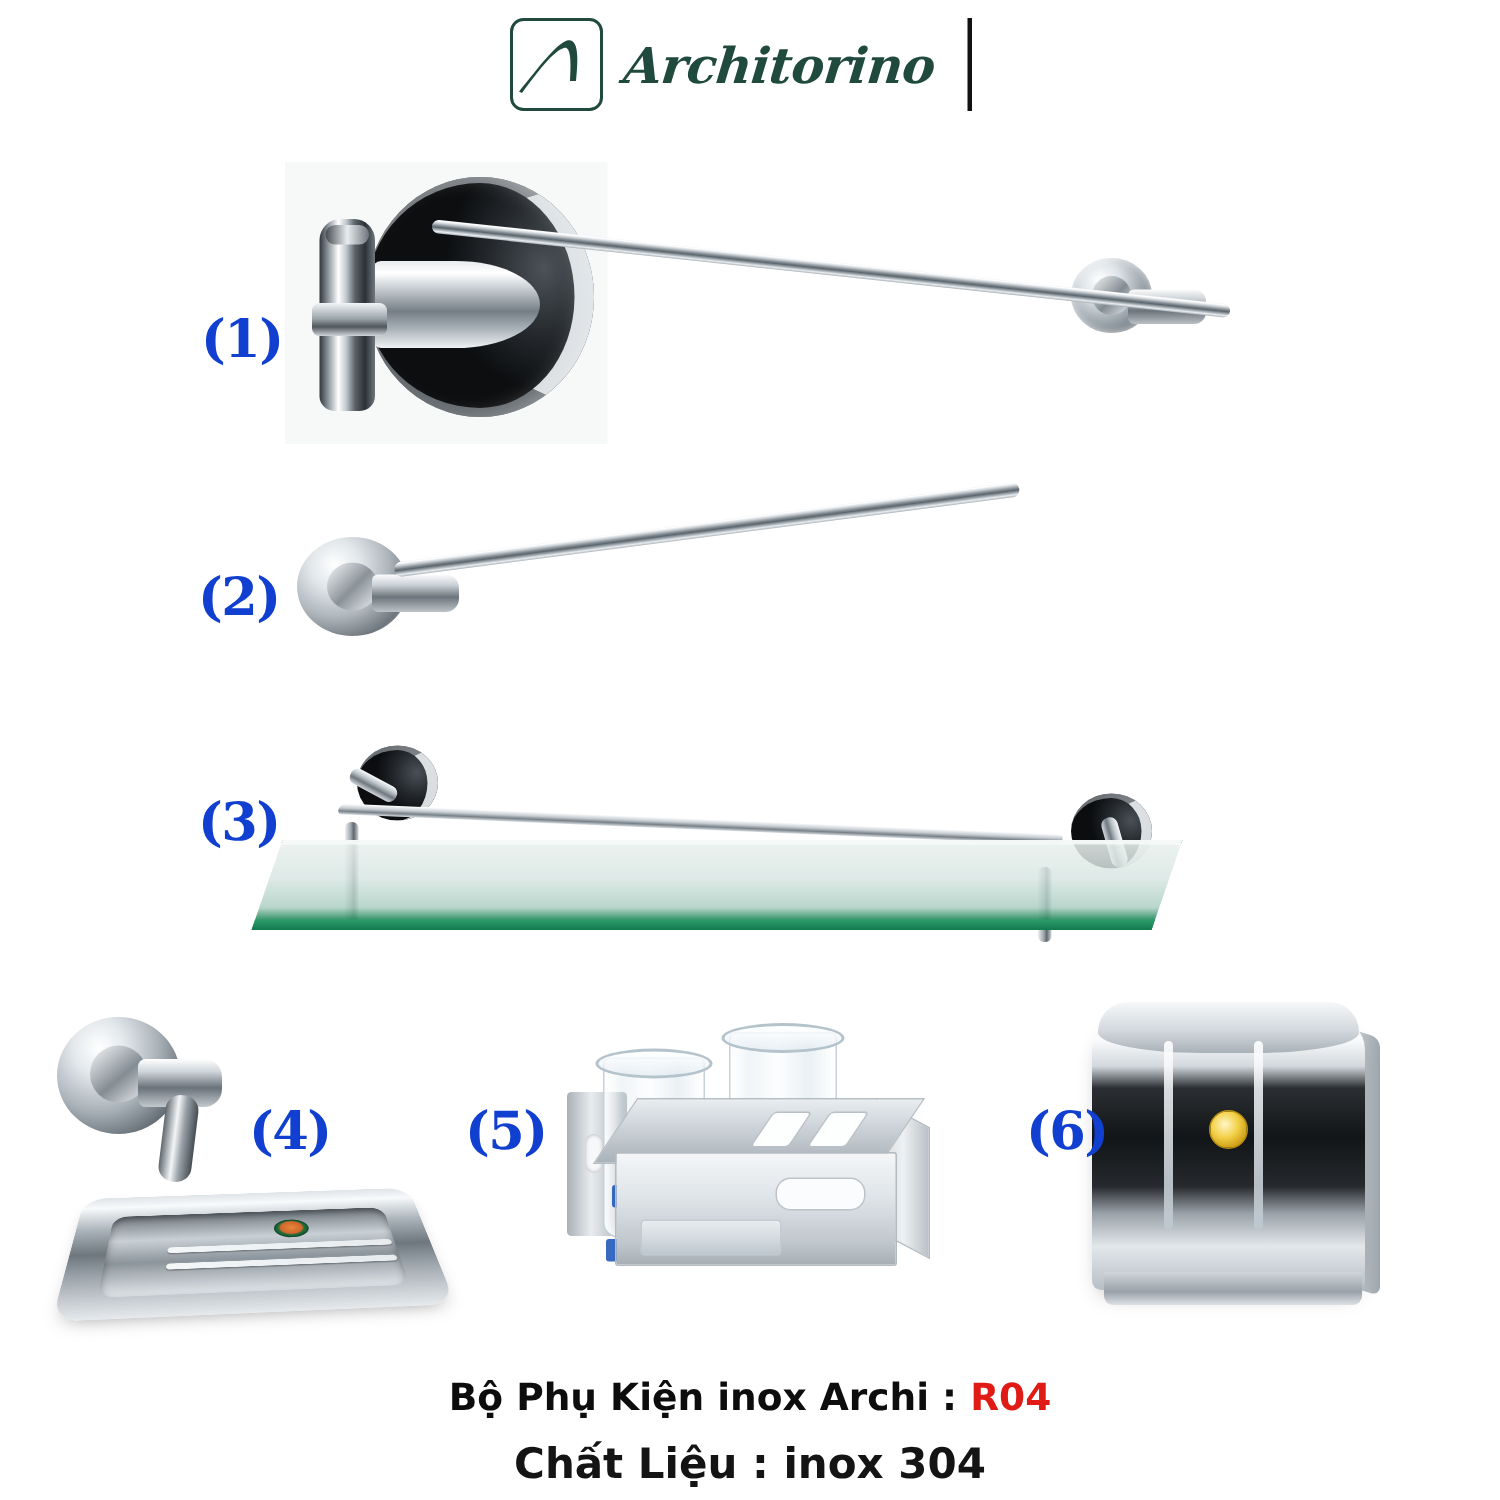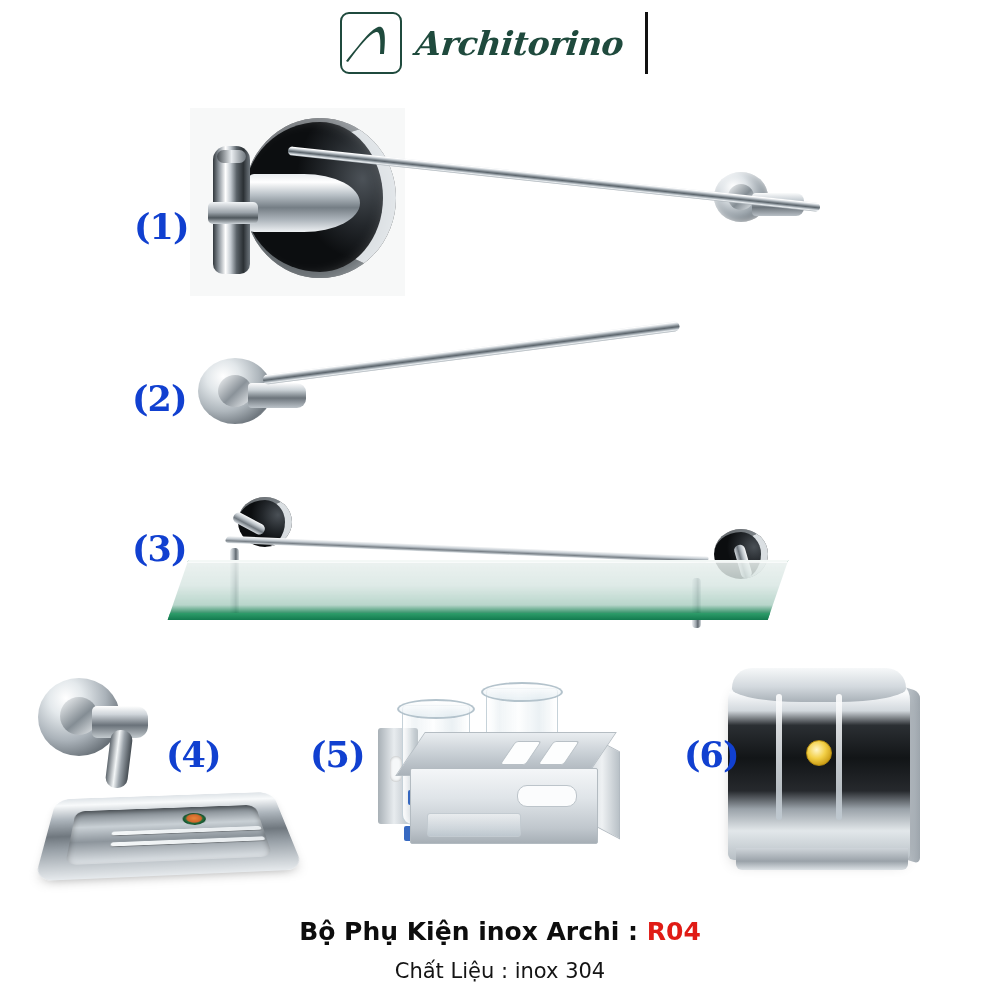--- a/index.html
+++ b/index.html
@@ -486,22 +486,22 @@
     color: #0d0d0d;
     line-height: 1.25;
     white-space: nowrap;
   }
   #caption-code {
     color: #e01b15;
     font-weight: 700;
   }
   #caption-sub {
     font-family: "DejaVu Sans", sans-serif;
-    font-weight: 400;
-    font-size: 21px;
+    font-weight: 700;
+    font-size: 28px;
     color: #141414;
     margin-top: 12px;
     white-space: nowrap;
   }
 </style>
 </head>
 <body>
 
 <div id="brand-bar">
   <div id="brand-inner">

